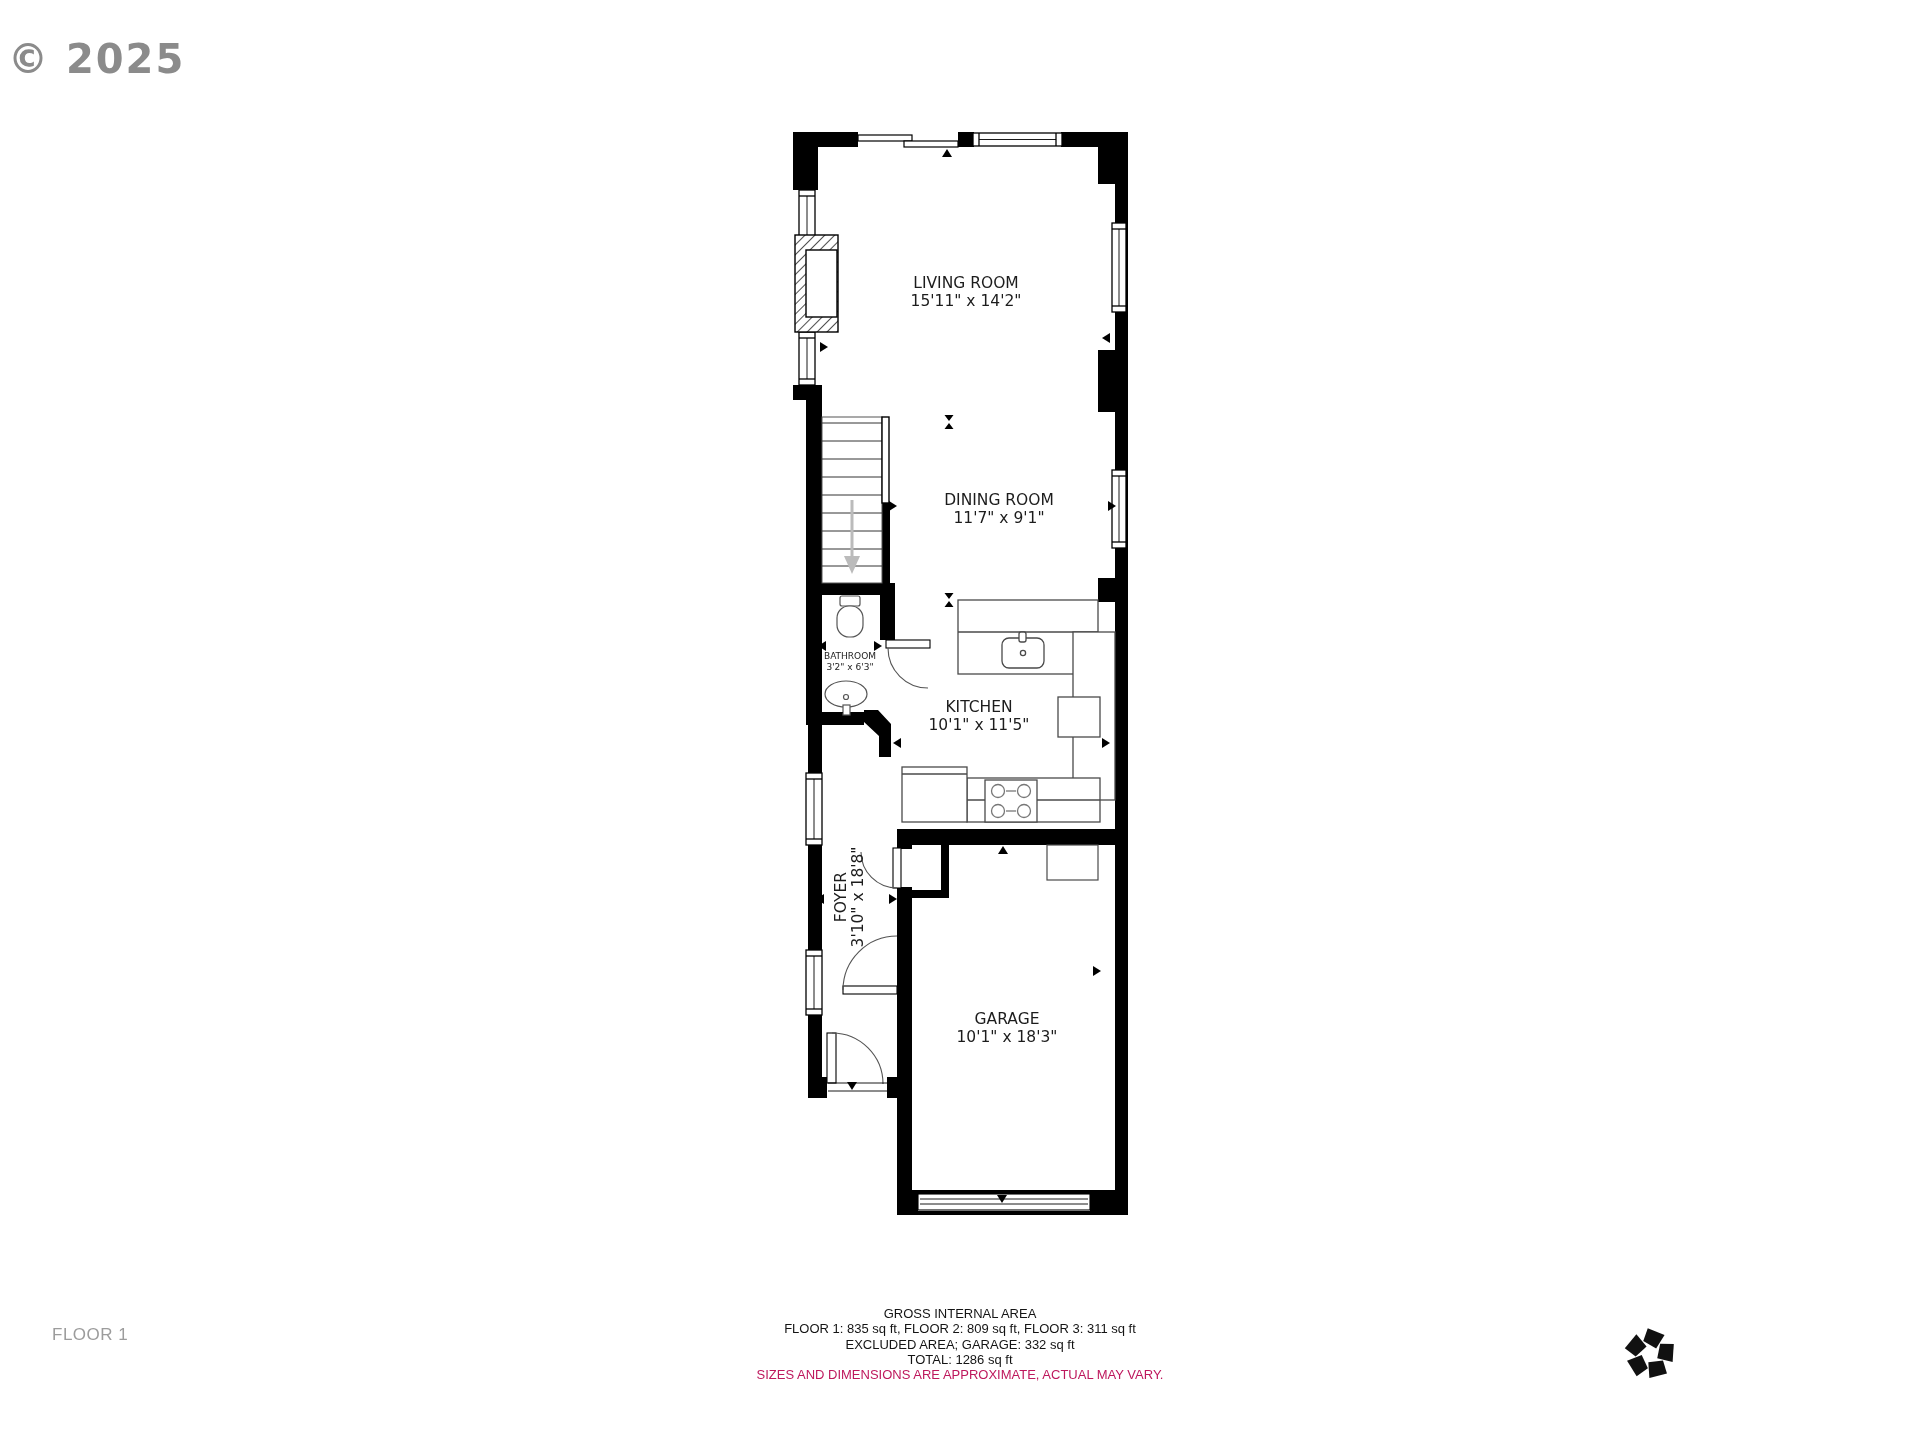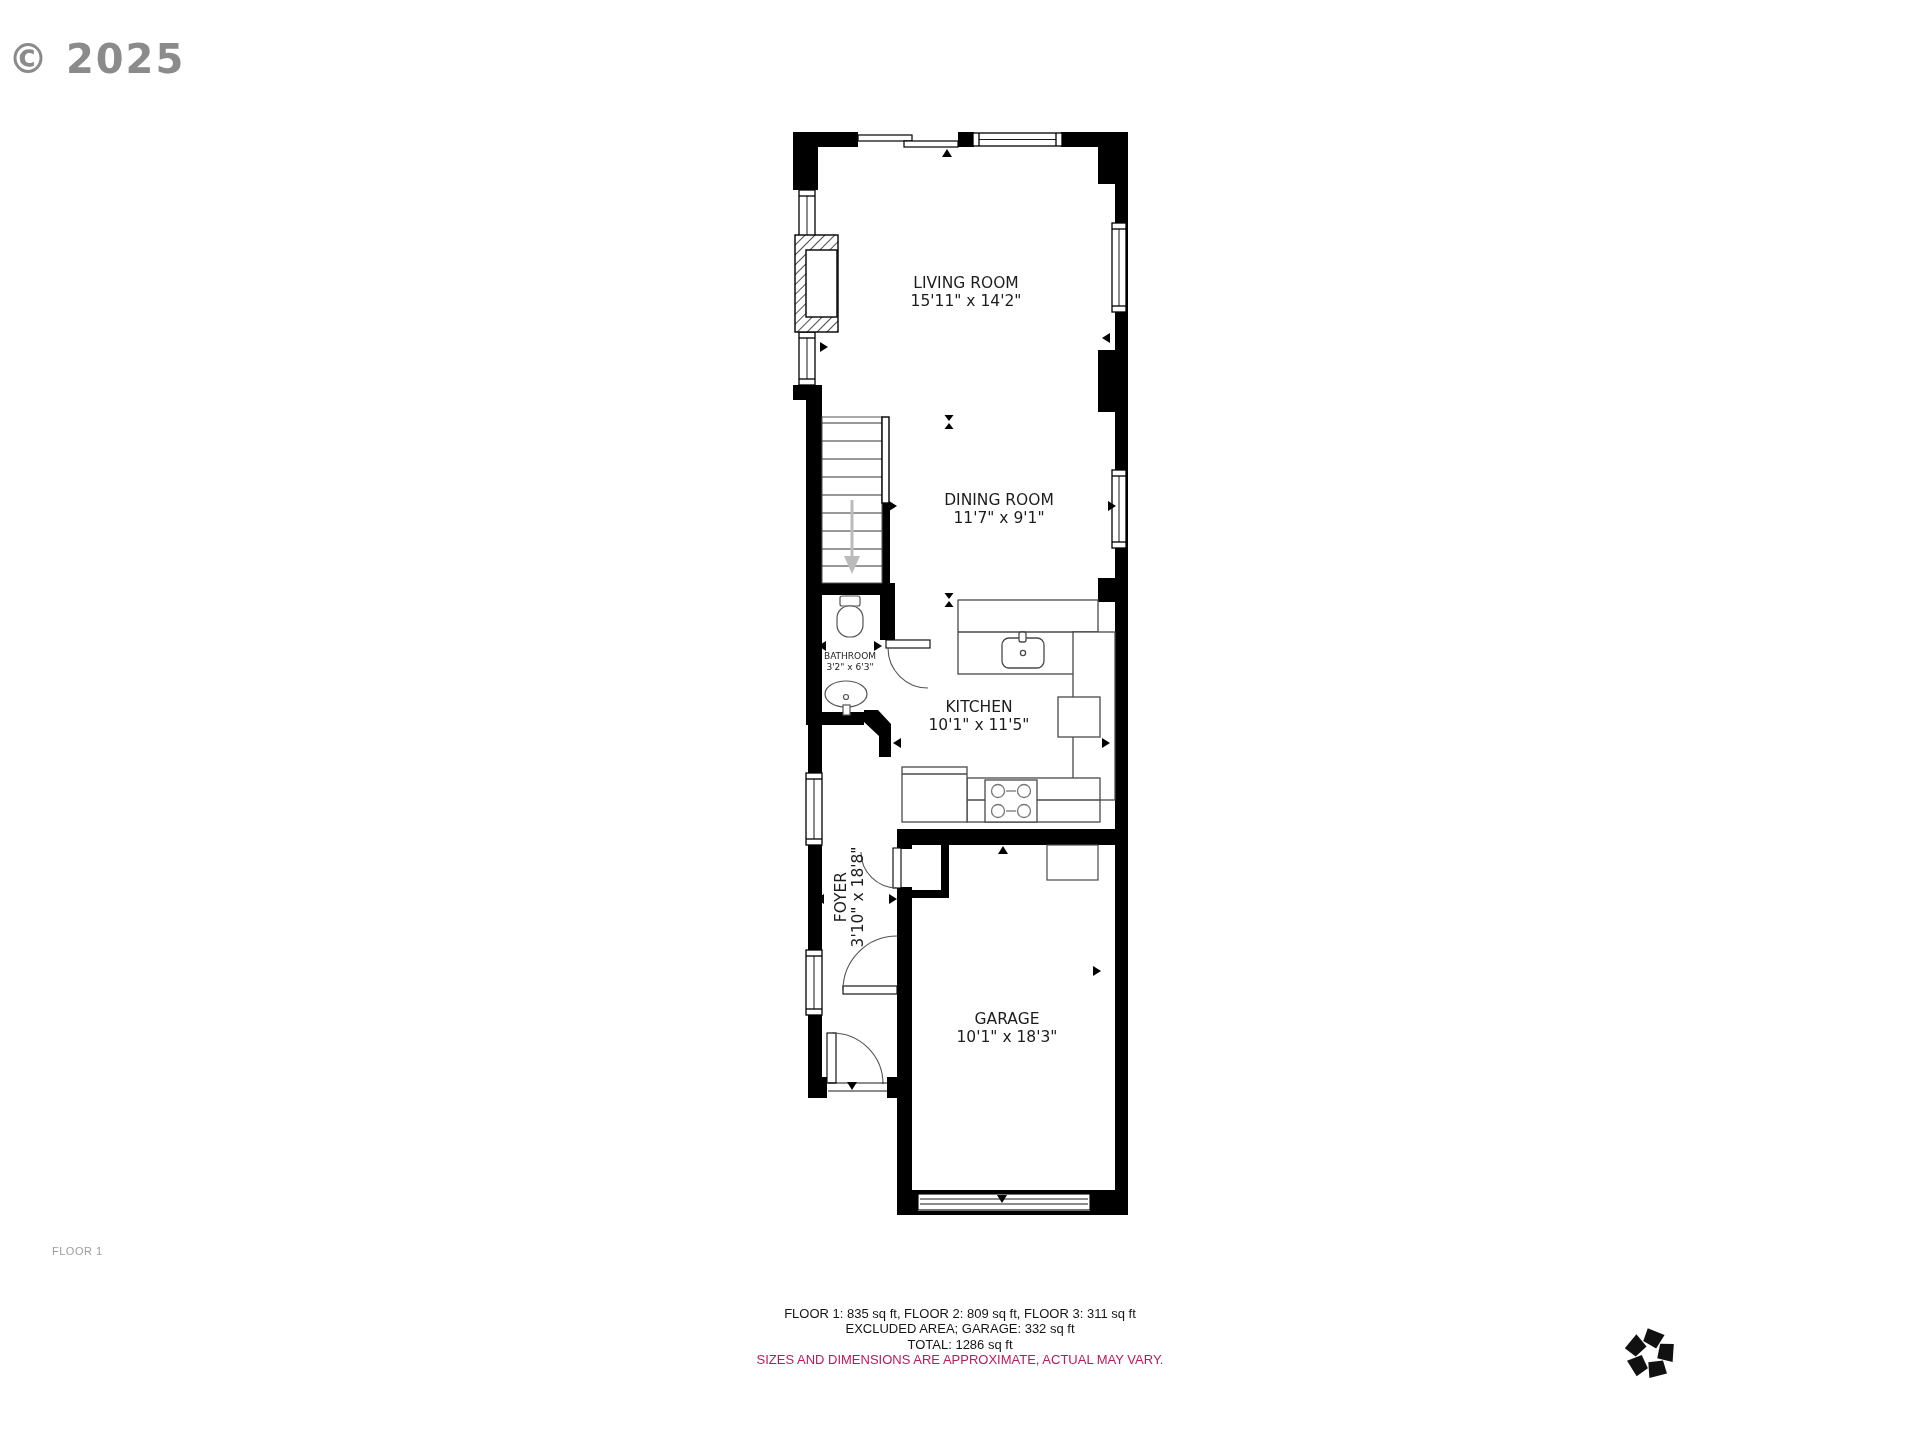--- a/index.html
+++ b/index.html
@@ -1,20 +1,20 @@
 <!DOCTYPE html>
 <html><head>
 <meta charset="utf-8">
 <style>
   html,body{margin:0;padding:0;background:#ffffff;}
   #page{position:relative;width:1920px;height:1440px;background:#ffffff;overflow:hidden;
         font-family:"Liberation Sans",sans-serif;}
   #watermark{position:absolute;left:8px;top:36px;font-family:"DejaVu Sans",sans-serif;
              font-size:40px;font-weight:bold;color:#8b8b8b;letter-spacing:2px;}
-  #floor-label{position:absolute;left:52px;top:1245px;font-size:11px;color:#9c9c9c;letter-spacing:0.5px;}
+  #floor-label{position:absolute;left:52px;top:1325px;font-size:17px;color:#9c9c9c;letter-spacing:0.5px;}
   #plan-svg{position:absolute;left:780px;top:110px;width:376px;height:1120px;}
   .room-name,.room-dims{font-family:"DejaVu Sans",sans-serif;font-size:15.5px;fill:#1c1c1c;}
   .small-name,.small-dims{font-family:"DejaVu Sans",sans-serif;font-size:9px;fill:#1c1c1c;}
   #footer{position:absolute;left:0;top:1306px;width:100%;text-align:center;
           font-size:13px;line-height:15.3px;color:#141414;}
   #footer .disclaimer{color:#be185d;}
   #brand{position:absolute;left:1622px;top:1326px;display:flex;align-items:center;}
   #brand .wordmark{font-family:"Liberation Serif",serif;font-size:45px;color:#0f0f0f;
                    margin-left:14px;letter-spacing:-1px;line-height:60px;}
   #brand sup{font-size:13px;vertical-align:28px;letter-spacing:0;}
@@ -242,20 +242,21 @@
       <text class="room-name" x="1007" y="1024">GARAGE</text>
       <text class="room-dims" x="1007" y="1042">10'1" x 18'3"</text>
       <g transform="translate(846,897) rotate(-90)">
         <text class="room-name" x="0" y="0">FOYER</text>
         <text class="room-dims" x="0" y="17">3'10" x 18'8"</text>
       </g>
     </g>
   </svg>
 
   <div id="footer">
+    <div>GROSS INTERNAL AREA</div>
     <div>FLOOR 1: 835 sq ft, FLOOR 2: 809 sq ft, FLOOR 3: 311 sq ft</div>
     <div>EXCLUDED AREA; GARAGE: 332 sq ft</div>
     <div>TOTAL: 1286 sq ft</div>
     <div class="disclaimer">SIZES AND DIMENSIONS ARE APPROXIMATE, ACTUAL MAY VARY.</div>
   </div>
 
   <div id="brand">
     <svg width="56" height="56" viewBox="0 0 100 100">
       <g fill="#111111">
         <path d="M46,4 L76,16 L61,40 L38,27 Z"></path>

